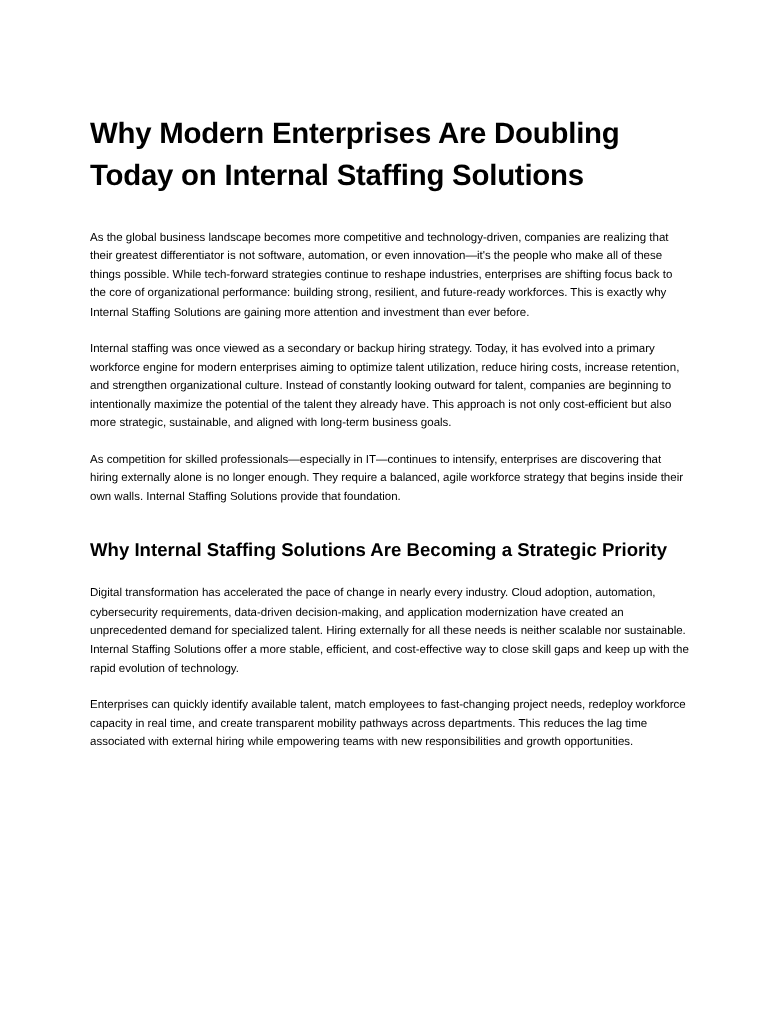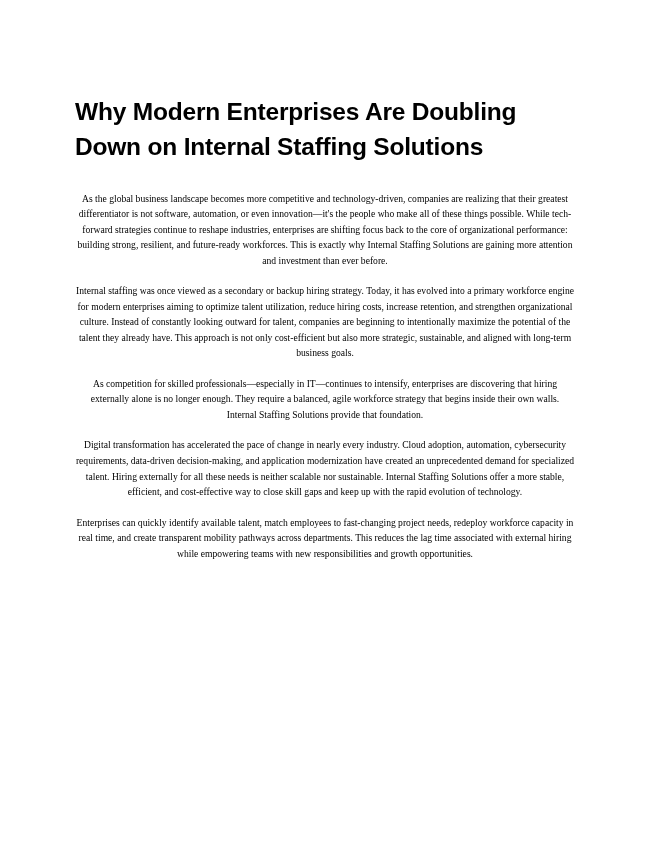--- a/index.html
+++ b/index.html
@@ -35,34 +35,34 @@
     font-size: 15.5px;
     font-weight: bold;
     line-height: 1.48;
     margin: 26px 0 16px 0;
     color: #000000;
   }
   p.body-text {
     font-size: 9.6px;
     line-height: 1.62;
     margin: 0 0 15px 0;
-    text-align: center;
+    text-align: left;
     color: #000000;
-    font-family: Liberation Serif, serif;
   }
   p.body-text:last-child {
     margin-bottom: 0;
     margin-top: 12px;
   }
 </style>
 </head>
 <body>
 
 <div class="page">
-  <h1 class="doc-title">Why Modern Enterprises Are Doubling Down on Internal Staffing Solutions</h1>
+  <h1 class="doc-title">Why Modern Enterprises Are Doubling Today on Internal Staffing Solutions</h1>
   <div class="doc-body">
       <p class="body-text">As the global business landscape becomes more competitive and technology-driven, companies are realizing that their greatest differentiator is not software, automation, or even innovation—it's the people who make all of these things possible. While tech-forward strategies continue to reshape industries, enterprises are shifting focus back to the core of organizational performance: building strong, resilient, and future-ready workforces. This is exactly why Internal Staffing Solutions are gaining more attention and investment than ever before.</p>
       <p class="body-text">Internal staffing was once viewed as a secondary or backup hiring strategy. Today, it has evolved into a primary workforce engine for modern enterprises aiming to optimize talent utilization, reduce hiring costs, increase retention, and strengthen organizational culture. Instead of constantly looking outward for talent, companies are beginning to intentionally maximize the potential of the talent they already have. This approach is not only cost-efficient but also more strategic, sustainable, and aligned with long-term business goals.</p>
       <p class="body-text">As competition for skilled professionals—especially in IT—continues to intensify, enterprises are discovering that hiring externally alone is no longer enough. They require a balanced, agile workforce strategy that begins inside their own walls. Internal Staffing Solutions provide that foundation.</p>
+      <h2 class="section-heading">Why Internal Staffing Solutions Are Becoming a Strategic Priority</h2>
       <p class="body-text">Digital transformation has accelerated the pace of change in nearly every industry. Cloud adoption, automation, cybersecurity requirements, data-driven decision-making, and application modernization have created an unprecedented demand for specialized talent. Hiring externally for all these needs is neither scalable nor sustainable. Internal Staffing Solutions offer a more stable, efficient, and cost-effective way to close skill gaps and keep up with the rapid evolution of technology.</p>
       <p class="body-text">Enterprises can quickly identify available talent, match employees to fast-changing project needs, redeploy workforce capacity in real time, and create transparent mobility pathways across departments. This reduces the lag time associated with external hiring while empowering teams with new responsibilities and growth opportunities.</p>
     </div>
 </div>
 
 </body></html>

